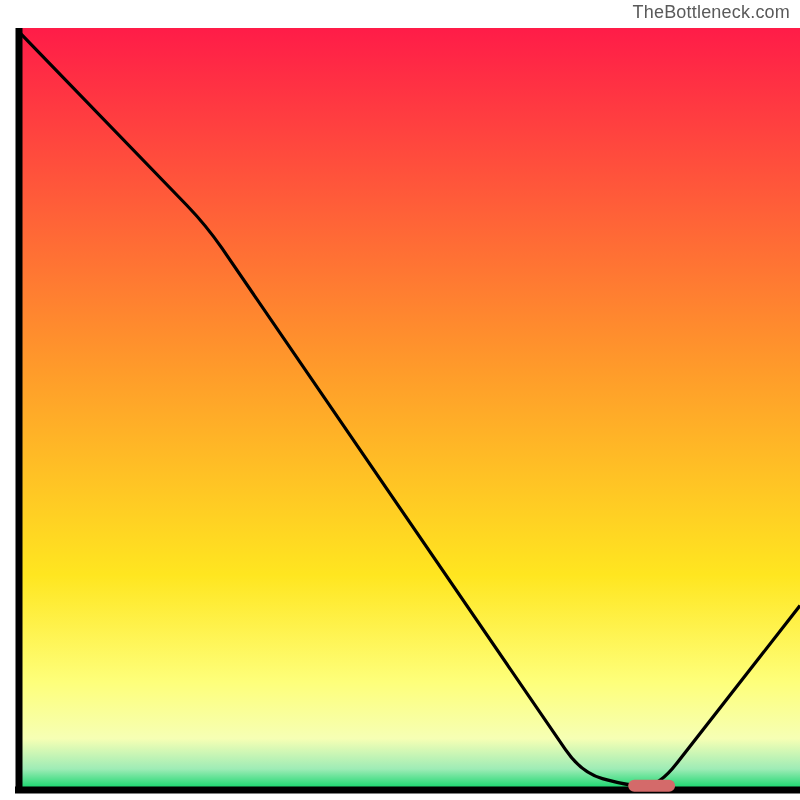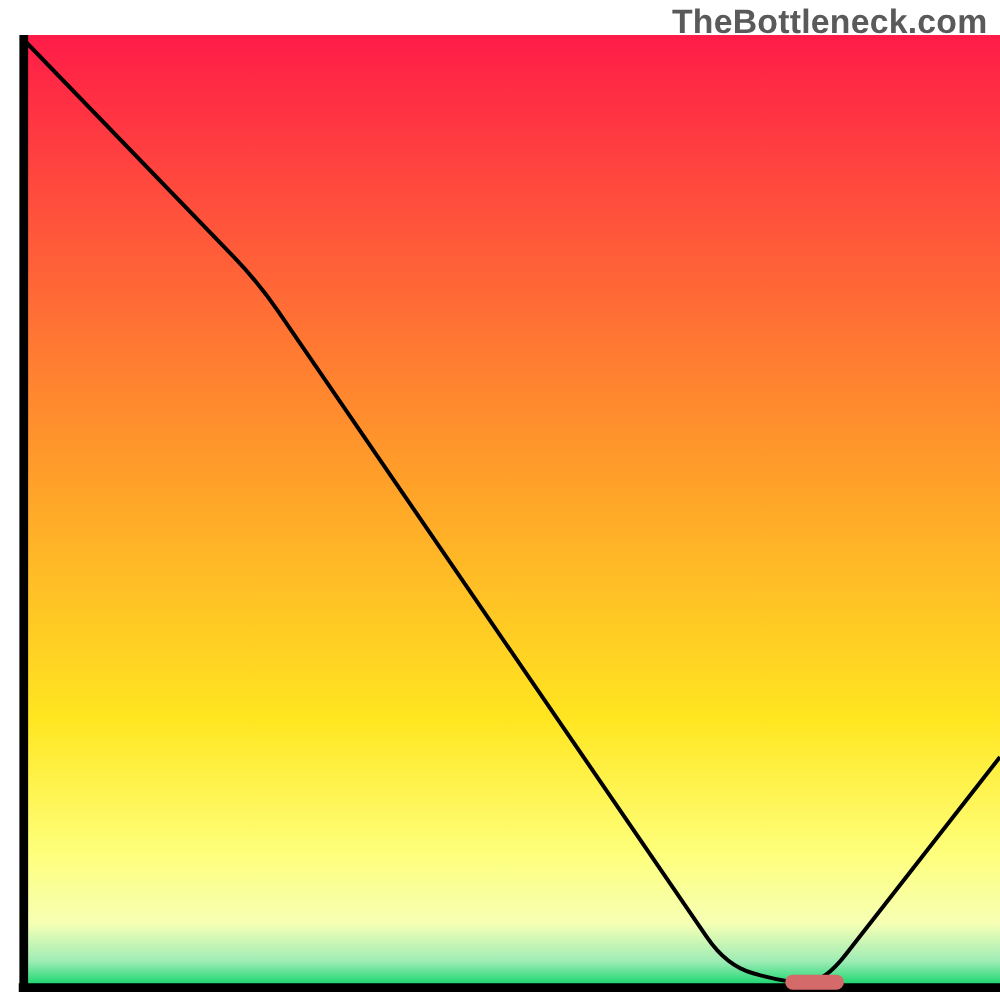--- a/index.html
+++ b/index.html
@@ -8,22 +8,22 @@
     width: 800px;
     height: 800px;
     position: relative;
     font-family: Arial, sans-serif;
     background: #fff;
   }
   .watermark {
     position: absolute;
     top: 2px;
     right: 10px;
-    font-size: 27px;
-    font-weight: bold;
+    font-size: 18px;
+    font-weight: normal;
     color: #5a5a5a;
     letter-spacing: 0.2px;
     z-index: 10;
   }
   .chart {
     position: absolute;
     top: 28px;
     left: 13px;
     
   }

